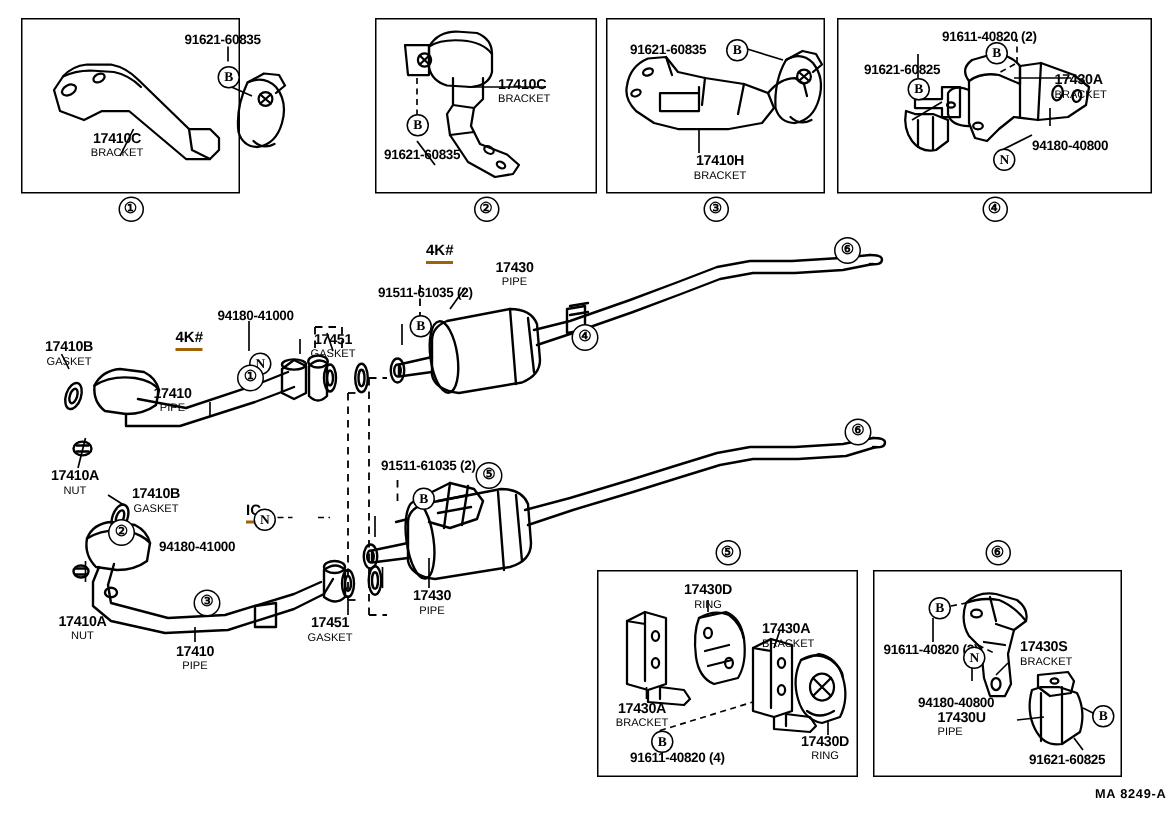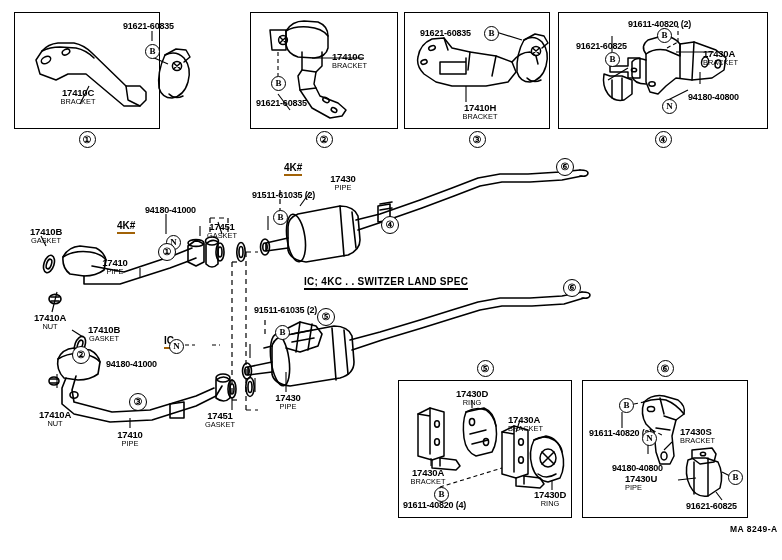--- a/index.html
+++ b/index.html
@@ -335,21 +335,20 @@
   <div class="grp" style="left:284px;top:162px;">4K#</div>
   <div class="code" style="left:252px;top:190px;">91511-61035 (2)</div>
   <div class="sym" style="left:273px;top:210px;">B</div>
   <div class="lbl ctr" style="left:343px;top:174px;">
     <span>17430</span>
     <span class="sub">PIPE</span>
   </div>
   <div class="callout" style="left:381px;top:216px;">④</div>
   <div class="callout" style="left:556px;top:158px;">⑥</div>
 
-  <div class="spec" style="left:304px;top:276px;">IC; 4KC . . SWITZER  LAND SPEC</div>
   <div class="code" style="left:254px;top:305px;">91511-61035 (2)</div>
   <div class="sym" style="left:275px;top:325px;">B</div>
   <div class="lbl ctr" style="left:288px;top:393px;">
     <span>17430</span>
     <span class="sub">PIPE</span>
   </div>
   <div class="callout" style="left:317px;top:308px;">⑤</div>
   <div class="callout" style="left:563px;top:279px;">⑥</div>
 
   <div class="pnum" style="left:398px;top:360px;width:174px;">
@@ -402,21 +401,21 @@
   </div>
   <div class="lbl" style="left:508px;top:415px;">
     <span>17430A</span>
     <span class="sub">BRACKET</span>
   </div>
   <div class="lbl ctr" style="left:550px;top:490px;">
     <span>17430D</span>
     <span class="sub">RING</span>
   </div>
   <div class="sym" style="left:434px;top:487px;">B</div>
-  <div class="code" style="left:403px;top:500px;">91611-40820 (4)</div>
+  <div class="code" style="left:420px;top:500px;">91611-40820 (4)</div>
 
   <div class="pnum" style="left:582px;top:360px;width:166px;">
     <span class="circ">⑥</span>
   </div>
   <div class="panel" style="left:582px;top:380px;width:166px;height:138px;"></div>
   <svg width="782" height="560">
     <g class="ln" stroke-width="1.5" stroke-linejoin="round" stroke-linecap="round">
       <path d="M644 402 Q652 394 664 396 L678 400 Q686 406 684 414
                L676 420 L672 436 L674 456 L670 464 L660 464 L656 452
                L654 432 L646 424 Q640 414 644 402 Z"></path>

